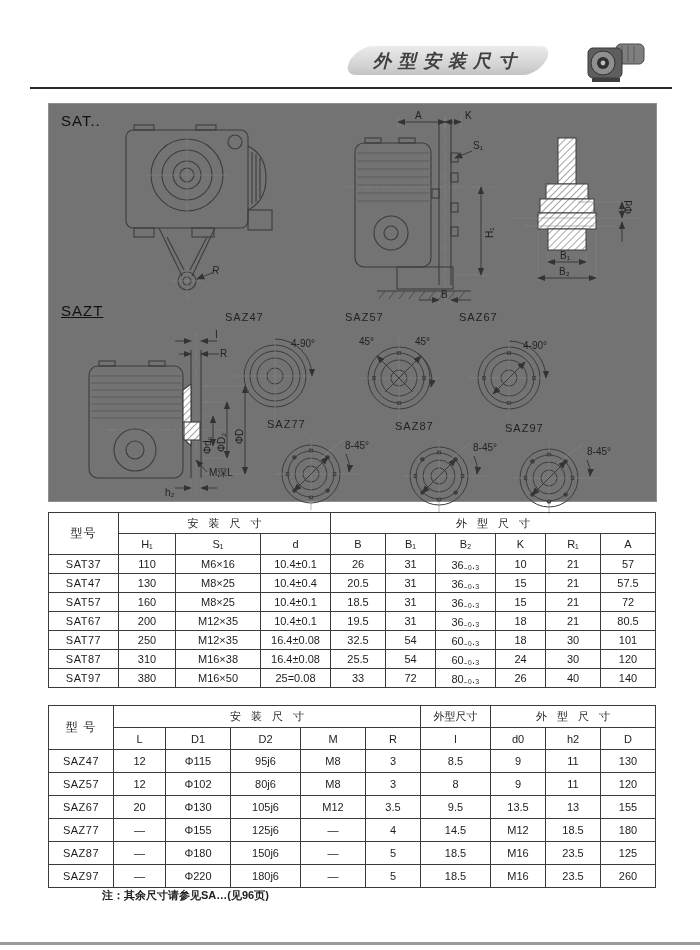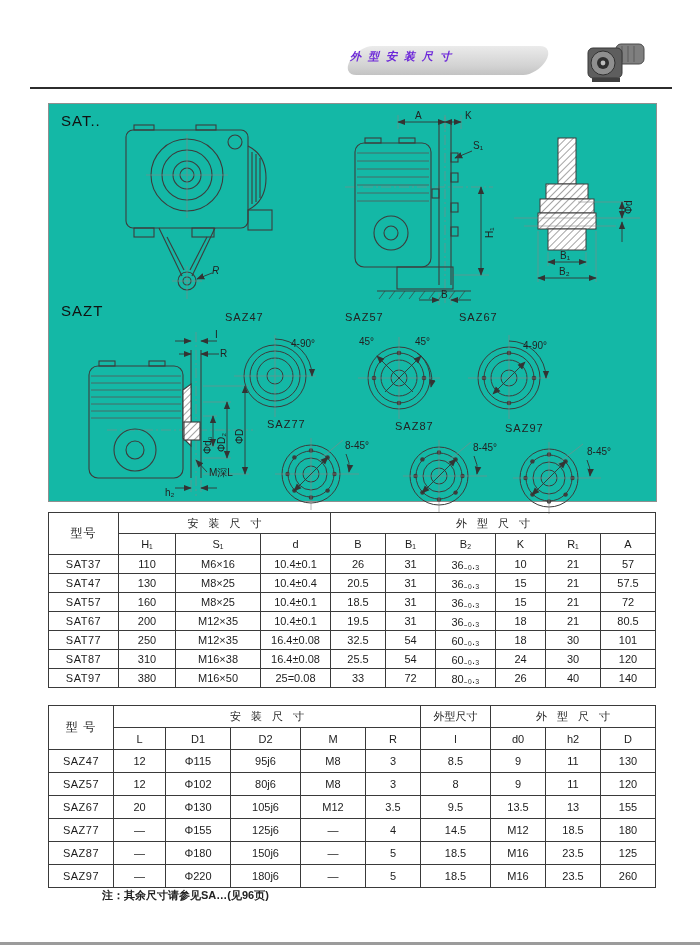--- a/index.html
+++ b/index.html
@@ -3,32 +3,32 @@
 <meta charset="utf-8">
 <style>
   html,body { margin:0; padding:0; background:#e8e8e8; }
   #page { position:relative; width:700px; height:950px; background:#ffffff;
           font-family:"Liberation Sans", sans-serif; color:#1c1c1c; overflow:hidden; }
 
   
   .banner { position:absolute; left:350px; top:46px; width:196px; height:29px;
             background:linear-gradient(180deg,#ebebeb 0%,#d2d2d2 70%,#c3c3c3 100%);
             border-radius:15px; transform:skewX(-30deg); }
-  .banner-text { position:absolute; left:350px; top:49px; width:196px; text-align:left;
-            font-size:11px; font-weight:bold; font-style:italic; letter-spacing:7px;
-            color:#6d28d9; }
+  .banner-text { position:absolute; left:350px; top:49px; width:196px; text-align:center;
+            font-size:18px; font-weight:bold; font-style:italic; letter-spacing:7px;
+            color:#404040; }
   .header-rule { position:absolute; left:30px; top:87px; width:642px; height:2px; background:#2c2c2c; }
   .photo { position:absolute; left:576px; top:34px; }
 
   
   .panel { position:absolute; left:48px; top:103px; width:607px; height:397px;
-           border:1px solid #8f8f8f; background:#14b8a6; }
+           border:1px solid #8f8f8f; background:#737373; }
   .dlabel { position:absolute; font-size:15px; letter-spacing:1px; color:#111; }
   .dlabel.sat { left:12px; top:8px; }
-  .dlabel.sazt { left:12px; top:198px; }
+  .dlabel.sazt { left:12px; top:198px;text-decoration:underline; }
   svg.draw { position:absolute; overflow:visible; }
   svg text { font-family:"Liberation Sans", sans-serif; font-size:10px; fill:#222; }
   svg text.flg { font-size:11px; letter-spacing:1px; }
 
   
   .t1 { position:absolute; left:48px; top:512px;border-radius:9px; }
   .t2 { position:absolute; left:48px; top:705px; }
   table { border-collapse:collapse; table-layout:fixed; }
   td { border:1px solid #3a3a3a; font-size:11px; text-align:center; vertical-align:middle;
        padding:0; color:#1c1c1c; overflow:hidden; white-space:nowrap; }

